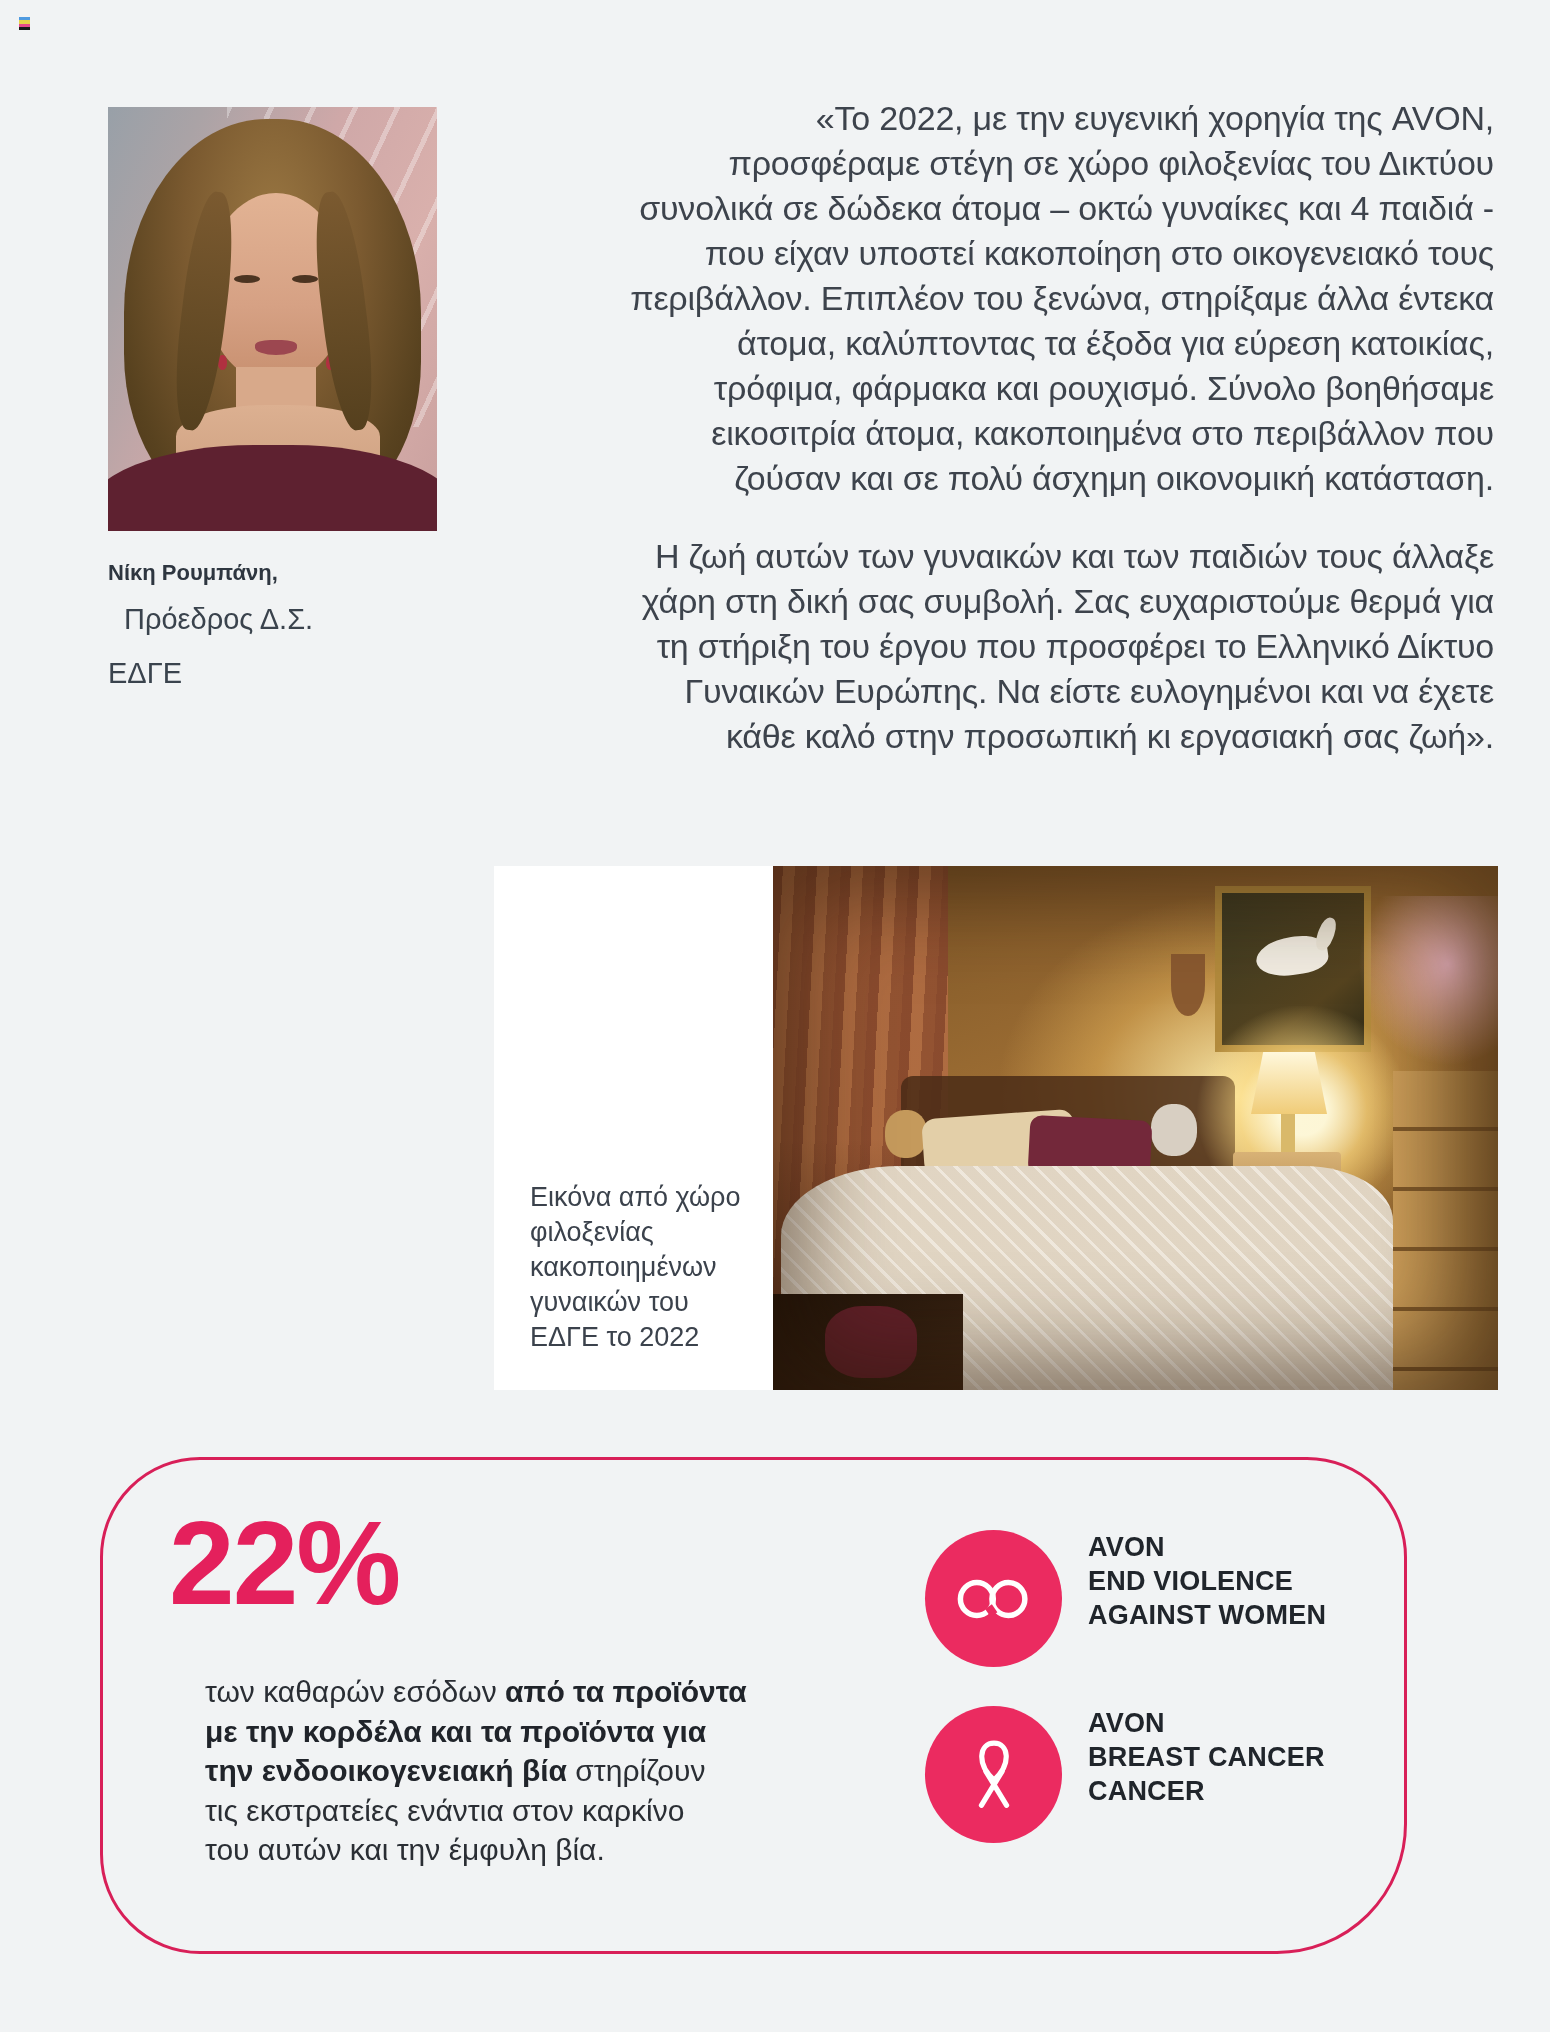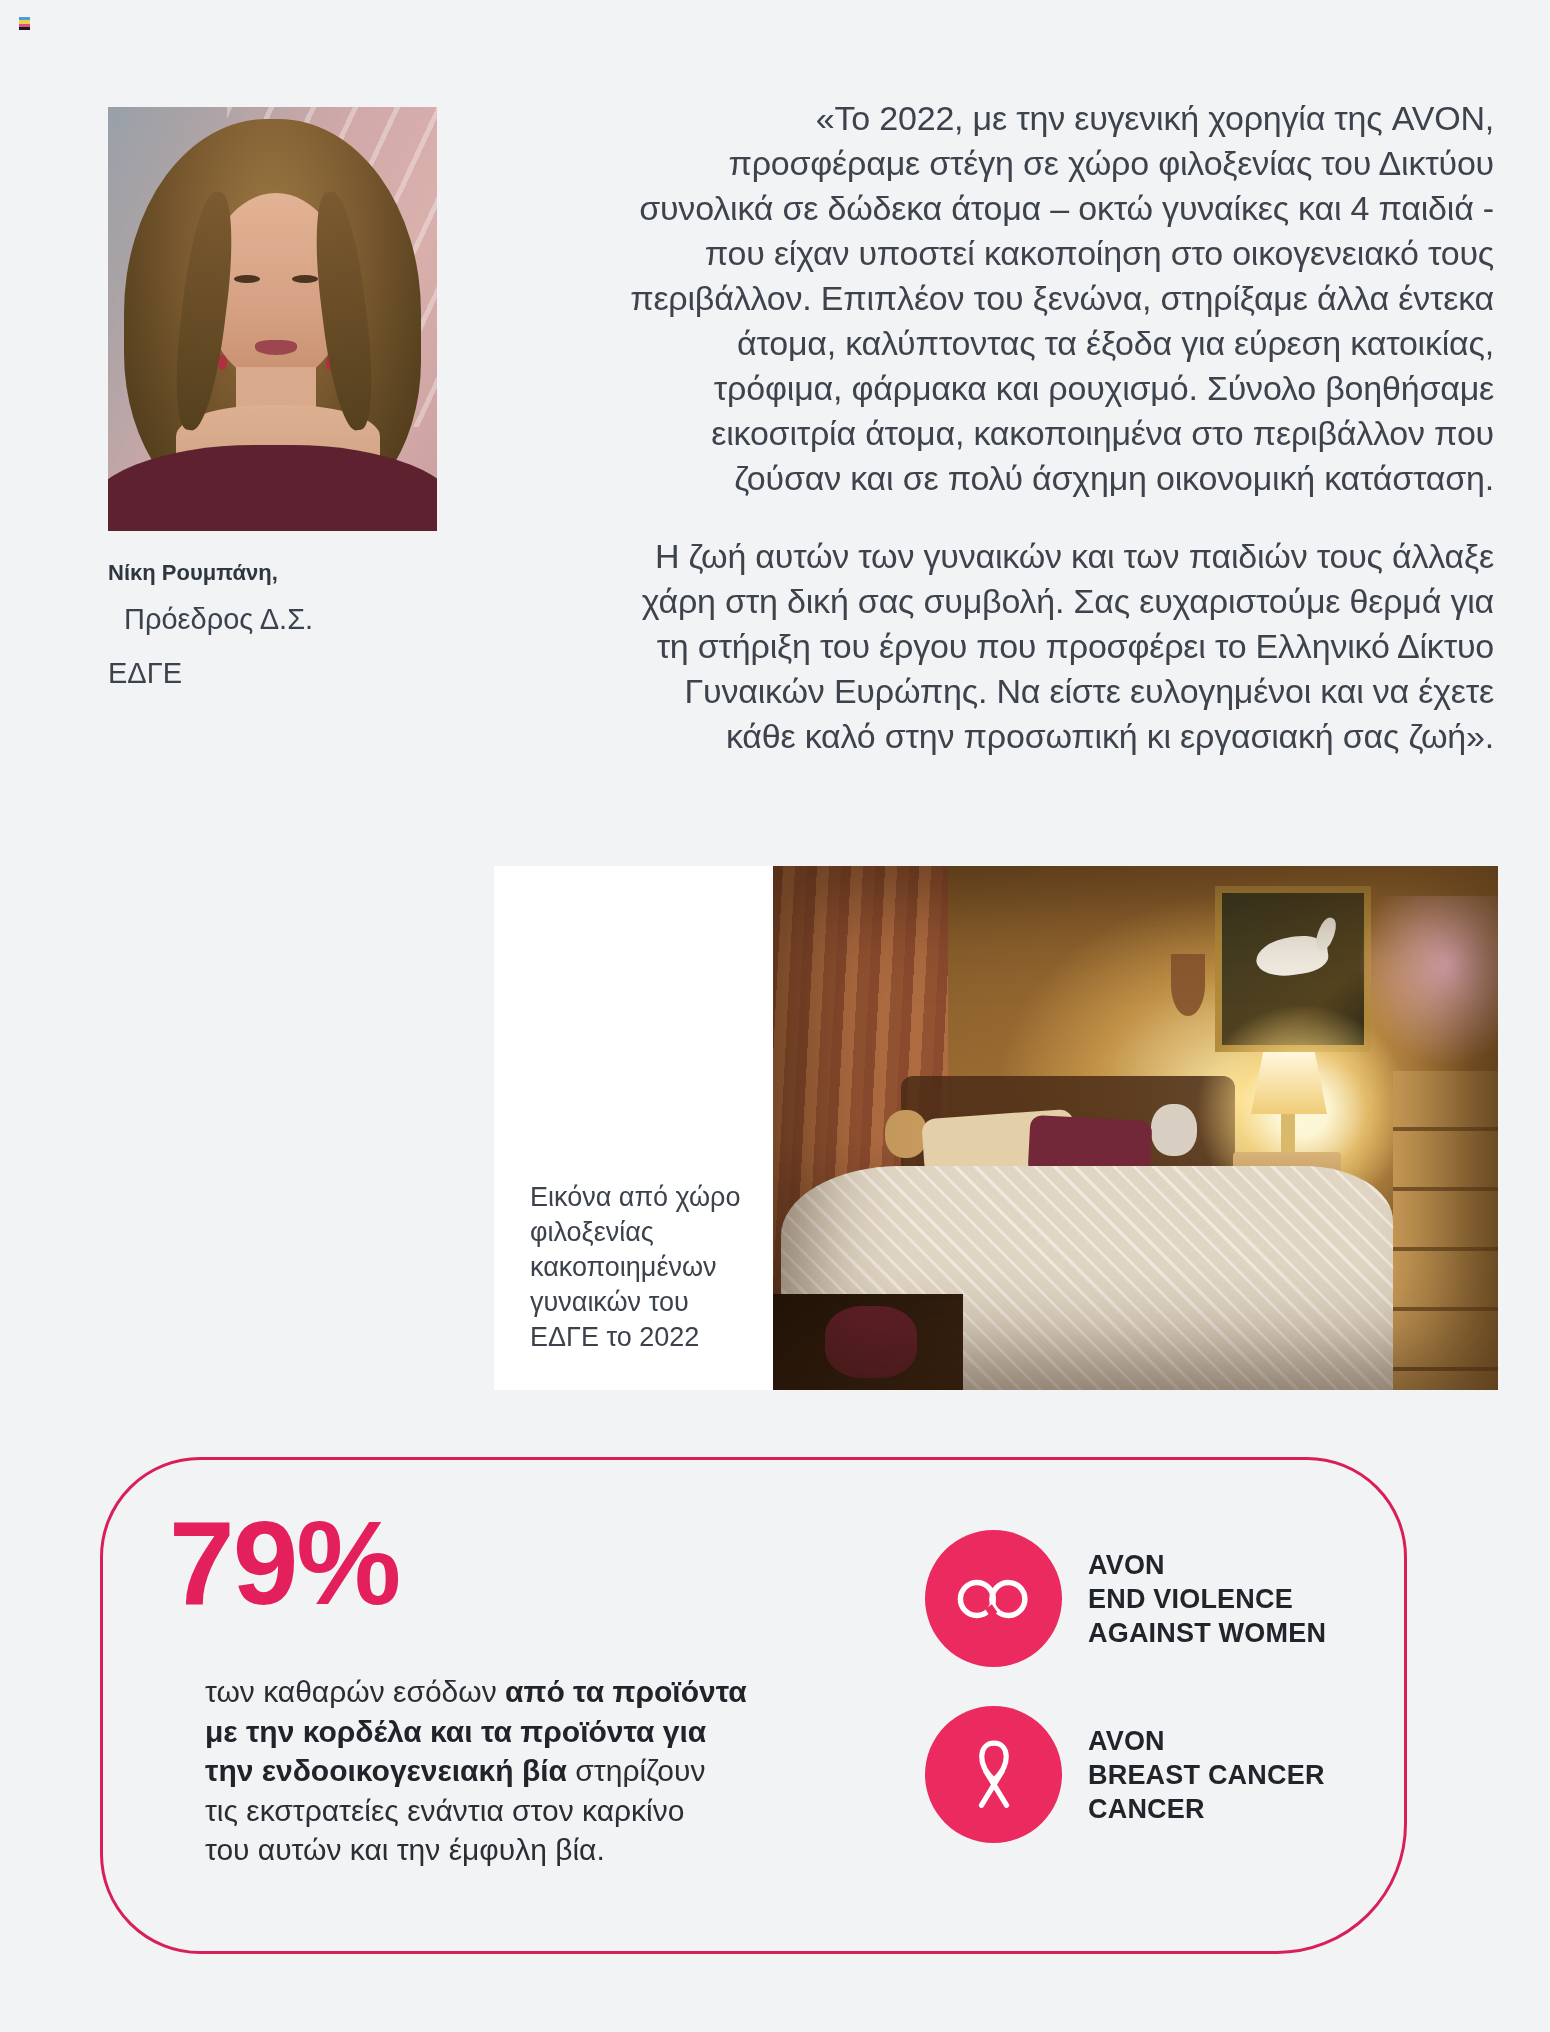--- a/index.html
+++ b/index.html
@@ -88,21 +88,21 @@
   .bp-vignette{inset:0;box-shadow:inset 0 0 90px 30px rgba(40,22,8,.55);}
 
   
   .donation-box{position:absolute;left:100px;top:1457px;width:1307px;height:497px;box-sizing:border-box;
             border:3px solid #d81f58;border-radius:100px 100px 130px 100px;}
   .donation-headline{position:absolute;left:66px;top:44px;font-size:118px;font-weight:bold;
             letter-spacing:-2px;color:#e4205c;line-height:1;}
   .donation-text{position:absolute;left:66px;top:182px;width:700px;font-size:30px;line-height:39.5px;
             color:#2a2e34;white-space:pre-line;margin-left:36px;}
   .donation-text b{font-weight:bold;color:#20242a;}
-  .logo-row{position:absolute;left:822px;display:flex;align-items:center;gap:26px;}
+  .logo-row{position:absolute;left:822px;display:flex;gap:26px;}
   .logo-row.first{top:70px;} .logo-row.second{top:246px;}
   .logo-circle{width:137px;height:137px;border-radius:50%;background:#eb2b60;flex:0 0 auto;
             display:flex;align-items:center;justify-content:center;}
   .logo-lines{font-size:27px;font-weight:bold;line-height:34px;color:#20252b;letter-spacing:.2px;}
 </style>
 </head>
 <body>
 
 <div class="page">
 
@@ -177,21 +177,21 @@
       <div class="bp bp-nightstand"></div>
       <div class="bp bp-dresser"></div>
       <div class="bp bp-bed"></div>
       <div class="bp bp-floor"></div>
       <div class="bp bp-cloth"></div>
       <div class="bp bp-vignette"></div>
     </div>
   </div>
 
   <div class="donation-box">
-    <div class="donation-headline">79%</div>
+    <div class="donation-headline">22%</div>
     <p class="donation-text"><span>των καθαρών εσόδων </span><b>από τα προϊόντα
 με την κορδέλα και τα προϊόντα για
 την ενδοοικογενειακή βία</b><span> στηρίζουν
 τις εκστρατείες ενάντια στον καρκίνο
 του αυτών και την έμφυλη βία.</span></p>
 
     <div class="logo-row first">
       <div class="logo-circle">
         <svg width="96" height="66" viewBox="0 0 140 80">
           <circle cx="45" cy="40" r="24" fill="none" stroke="#ffffff" stroke-width="8"></circle>

